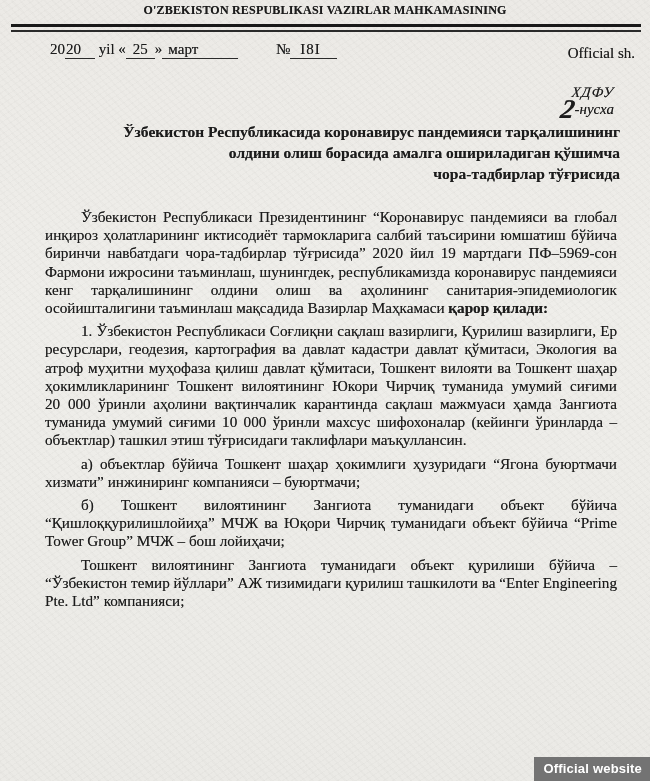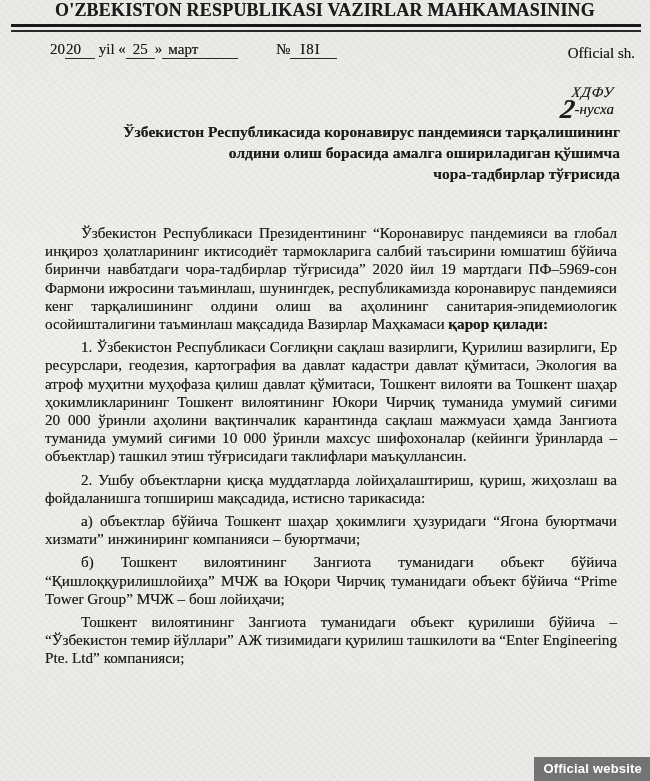--- a/index.html
+++ b/index.html
@@ -14,21 +14,21 @@
       linear-gradient(180deg, #eceae6 0%, #efeeea 40%, #ebeae6 100%);
     font-family: "Liberation Serif", "DejaVu Serif", serif;
     color: #1c1c1c;
   }
   .ink { text-shadow: 0 0 0.45px rgba(20,20,20,0.6); }
 
   
   .doc-header {
     text-align: center;
     font-weight: bold;
-    font-size: 18px;
+    font-size: 12px;
     line-height: 19px;
     padding-top: 1px;
     letter-spacing: 0.2px;
   }
   .header-divider {
     margin: 4px 9px 0 11px;
     height: 3px;
     border-top: 3px solid #191919;
     border-bottom: 2px solid #2a2a2a;
   }
@@ -56,21 +56,21 @@
     margin: 57px 30px 0 30px;
     text-align: right;
     font-weight: bold;
     font-size: 15.5px;
     line-height: 21px;
     white-space: pre-line;
   }
 
   
   .doc-body {
-    margin: 40px 33px 0 45px;
+    margin: 24px 33px 0 45px;
     font-size: 15.2px;
     line-height: 18.2px;
     text-align: justify;
   }
   .doc-body p { margin: 0; text-indent: 36px; }
   .doc-body p + p { margin-top: 5px; }
   .bold-inline { font-weight: bold; }
 
   
   .watermark {
@@ -108,19 +108,18 @@
   <span class="stamp-copy"><span class="stamp-copy-num">2</span><span class="stamp-copy-suffix">-нусха</span></span>
 </div>
 
 <div class="doc-title ink">Ўзбекистон Республикасида коронавирус пандемияси тарқалишининг
 олдини олиш борасида амалга ошириладиган қўшимча
 чора-тадбирлар тўғрисида</div>
 
 <div class="doc-body ink">
   <p><span>Ўзбекистон Республикаси Президентининг “Коронавирус пандемияси ва глобал инқироз ҳолатларининг иктисодиёт тармокларига салбий таъсирини юмшатиш бўйича биринчи навбатдаги чора-тадбирлар тўғрисида” 2020 йил 19 мартдаги ПФ–5969-сон Фармони ижросини таъминлаш, шунингдек, республикамизда коронавирус пандемияси кенг тарқалишининг олдини олиш ва аҳолининг санитария-эпидемиологик осойишталигини таъминлаш мақсадида Вазирлар Маҳкамаси </span><span class="bold-inline">қарор қилади:</span></p>
   <p>1. Ўзбекистон Республикаси Соғлиқни сақлаш вазирлиги, Қурилиш вазирлиги, Ер ресурслари, геодезия, картография ва давлат кадастри давлат қўмитаси, Экология ва атроф муҳитни муҳофаза қилиш давлат қўмитаси, Тошкент вилояти ва Тошкент шаҳар ҳокимликларининг Тошкент вилоятининг Юкори Чирчиқ туманида умумий сиғими 20&nbsp;000 ўринли аҳолини вақтинчалик карантинда сақлаш мажмуаси ҳамда Зангиота туманида умумий сиғими 10&nbsp;000 ўринли махсус шифохоналар (кейинги ўринларда – объектлар) ташкил этиш тўғрисидаги таклифлари маъқуллансин.</p>
-  <p>2. Ушбу объектларни қисқа муддатларда лойиҳалаштириш, қуриш, жиҳозлаш ва фойдаланишга топшириш мақсадида, истисно тарикасида:</p>
   <p>а) объектлар бўйича Тошкент шаҳар ҳокимлиги ҳузуридаги “Ягона буюртмачи хизмати” инжиниринг компанияси – буюртмачи;</p>
   <p>б) Тошкент вилоятининг Зангиота туманидаги объект бўйича “Қишлоққурилишлойиҳа” МЧЖ ва Юқори Чирчиқ туманидаги объект бўйича “Prime Tower Group” МЧЖ – бош лойиҳачи;</p>
   <p>Тошкент вилоятининг Зангиота туманидаги объект қурилиши бўйича – “Ўзбекистон темир йўллари” АЖ тизимидаги қурилиш ташкилоти ва “Enter Engineering Pte. Ltd” компанияси;</p>
 </div>
 
 <div class="watermark">Official website</div>
 
 </body></html>

